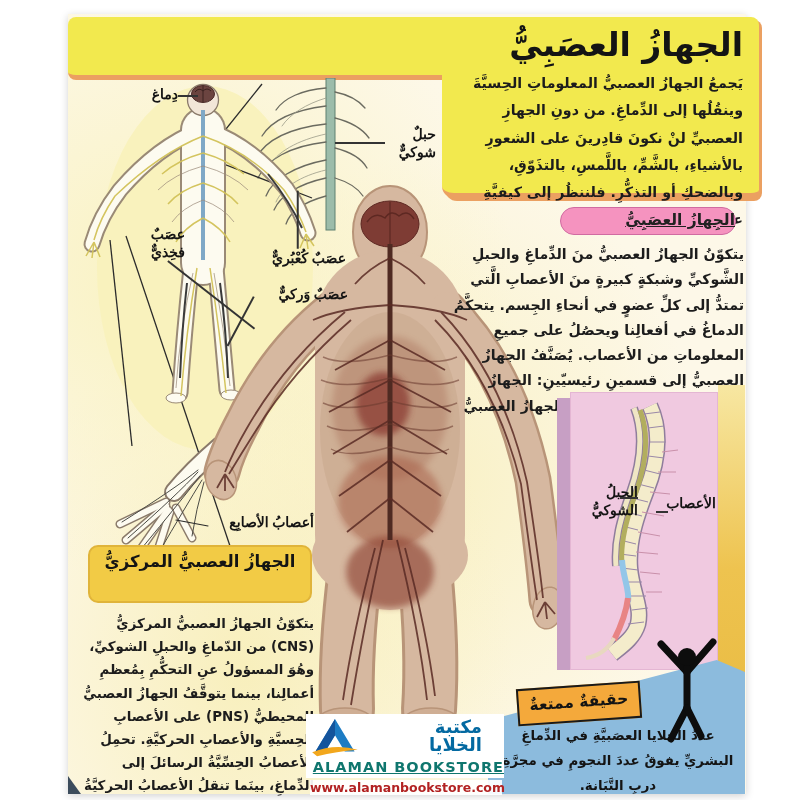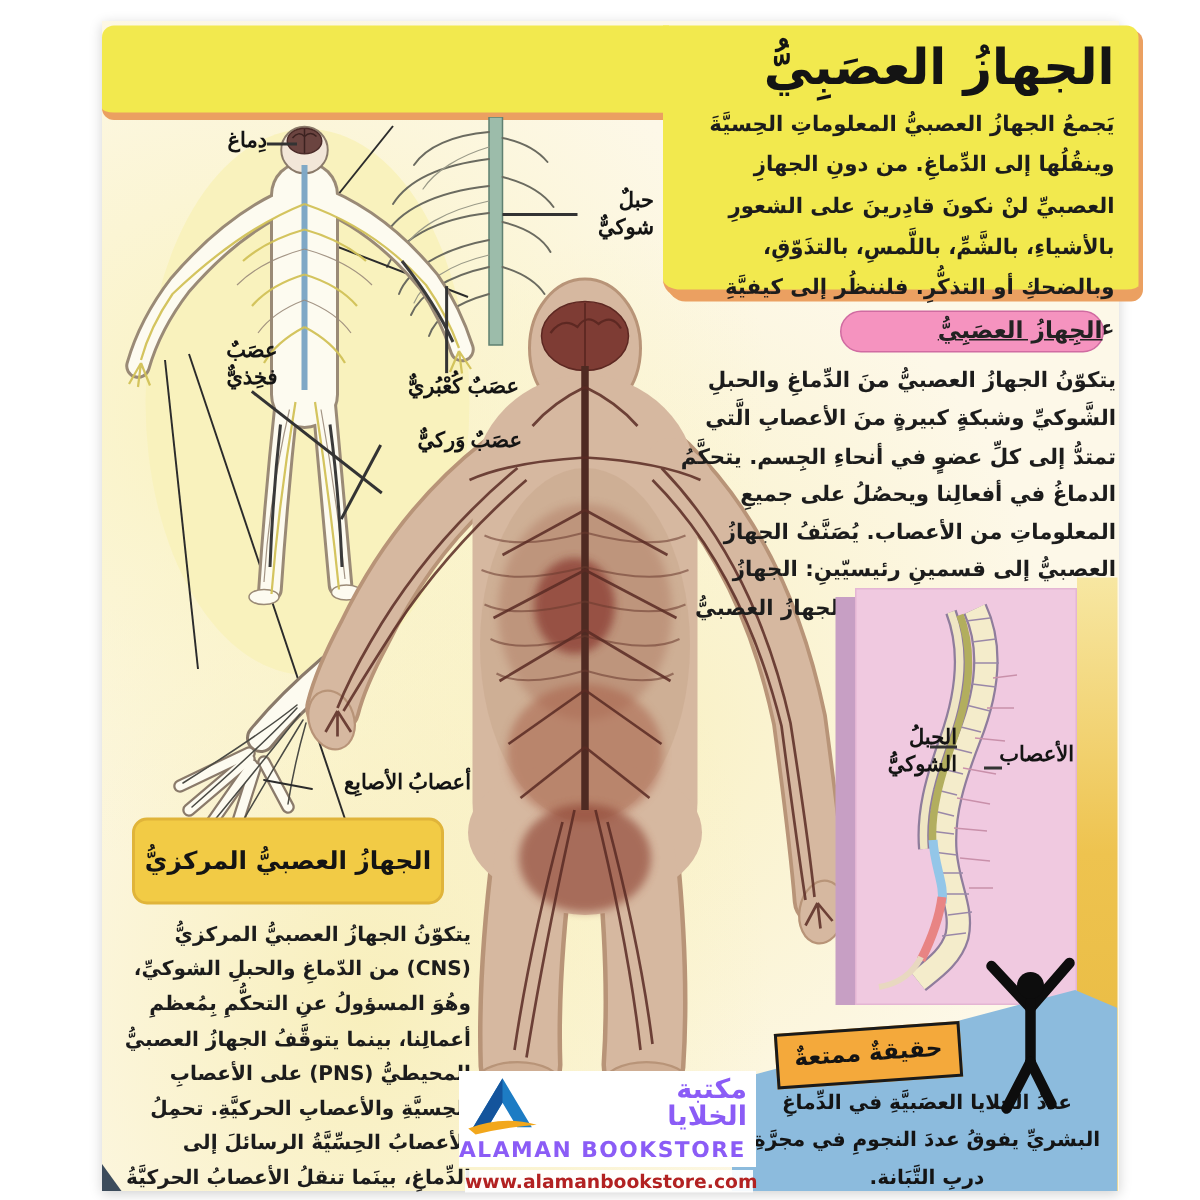--- a/index.html
+++ b/index.html
@@ -25,23 +25,23 @@
   
   .pill{left:492px;top:193px;width:174px;height:26px;background:#f593bf;
         border:1.5px solid #d06ba1;border-radius:14px;
         font-size:15.5px;font-weight:bold;color:#222;line-height:25px;direction:rtl;text-decoration:underline;}
   .nsbody{left:378px;top:228px;width:298px;font-size:14.2px;line-height:1.78;
         color:#1c1c1c;text-align:right;direction:rtl;font-weight:600;}
   
   .lbl{font-size:14px;font-weight:bold;color:#141414;direction:rtl;line-height:1.25;font-family:Liberation Serif, serif;}
   .conn{background:#333;height:1.5px;transform-origin:left center;}
   
-  .goldbox{left:20px;top:531px;width:208px;height:58px;background:#f2cb45;
+  .goldbox{left:20px;top:531px;width:224px;height:58px;background:#f2cb45;
         border:2px solid #e0b43a;border-radius:10px;text-align:center;direction:rtl;
-        font-size:16.5px;font-weight:bold;color:#141414;line-height:1.62;padding-top:14px;
+        font-size:16.5px;font-weight:bold;color:#141414;line-height:1.62;padding-top:2px;
         box-sizing:border-box;}
   .cnsbody{left:6px;top:598px;width:240px;font-size:13.4px;line-height:1.73;
         color:#1c1c1c;text-align:right;direction:rtl;font-weight:600;}
   
   .mauve{left:489px;top:384px;width:16px;height:272px;background:#c79fc4;}
   .pinkpanel{left:502px;top:378px;width:148px;height:278px;background:#f0c9e0;
         box-shadow:inset 0 0 0 1px #e4b6d3;}
   .goldstrip{left:650px;top:371px;width:27px;height:409px;
         background:linear-gradient(180deg,#f7e7a2,#eec34f 45%,#e7b83d);}
   
@@ -49,24 +49,24 @@
         clip-path:polygon(0 45%,89% 0,100% 9%,100% 100%,0 100%);}
   .factbox{left:449px;top:671px;width:120px;height:33px;background:#f4a93b;
         border:2.5px solid #1a1a1a;transform:rotate(-4deg);text-align:center;
         font-size:15.5px;font-weight:bold;color:#141414;line-height:31px;direction:rtl;}
   .facttext{left:428px;top:709px;width:244px;font-size:13.4px;font-weight:bold;
         line-height:1.88;color:#141414;text-align:center;direction:rtl;}
   
   .wm-white{left:238px;top:700px;width:198px;height:64px;background:#ffffff;
         display:flex;flex-direction:column;justify-content:flex-start;z-index:9;}
   .wm-top{display:flex;flex-direction:row;align-items:center;height:44px;}
-  .wm-ar{flex:1;text-align:right;color:#8b5cf6;font-weight:bold;font-size:18px;
-        line-height:1.02;direction:rtl;padding-left:4px;padding-right:6px;}
-  .wm-latin{text-align:left;color:#8b5cf6;font-weight:bold;font-size:14.5px;
-        letter-spacing:1px;margin-top:1px;}
+  .wm-ar{flex:1;text-align:right;color:#0369a1;font-weight:bold;font-size:18px;
+        line-height:1.02;direction:rtl;padding-left:4px;padding-right:22px;}
+  .wm-latin{text-align:right;color:#0f766e;font-weight:bold;font-size:14.5px;
+        letter-spacing:1px;margin-top:1px;text-decoration:underline;}
   .wm-url{left:242px;top:766px;width:192px;background:rgba(255,255,255,.92);
         text-align:center;color:#b22222;font-weight:bold;font-size:12.5px;z-index:9;}
   .corner{left:0;top:762px;width:0;height:0;border-bottom:18px solid #3c4c5c;
         border-right:13px solid transparent;}
 </style>
 </head>
 <body>
 
 <div id="page">
 

